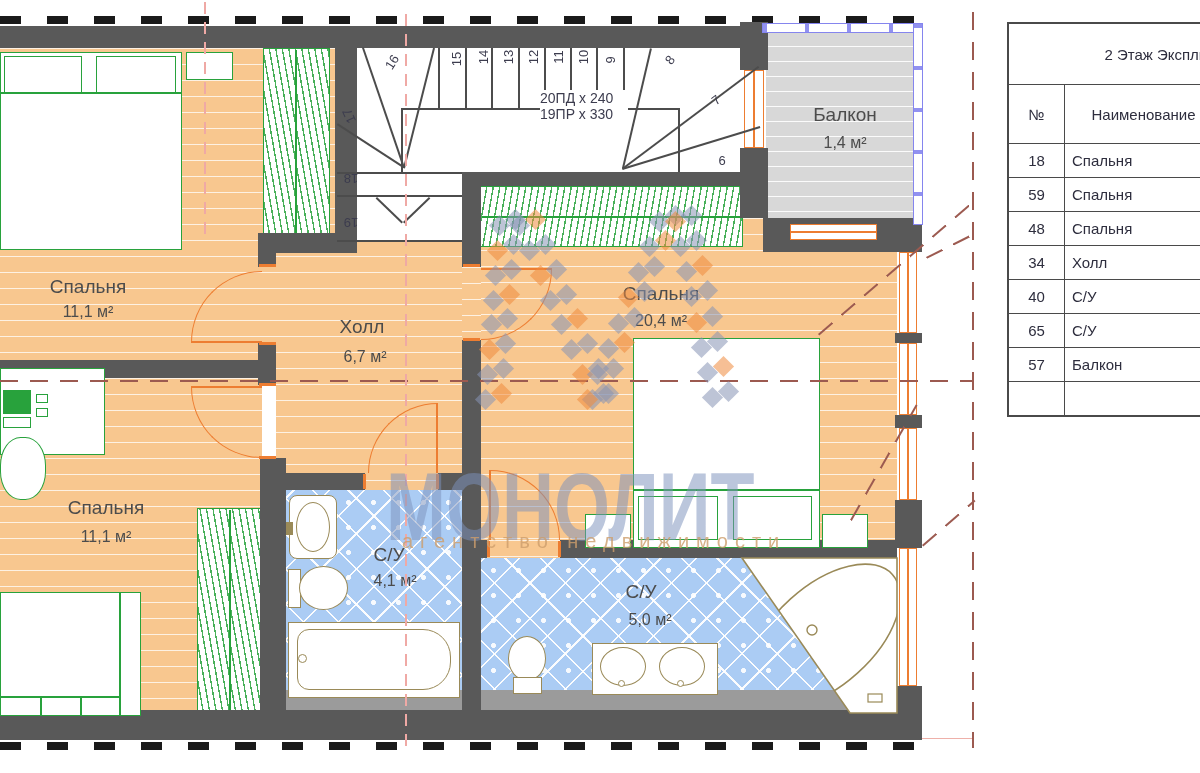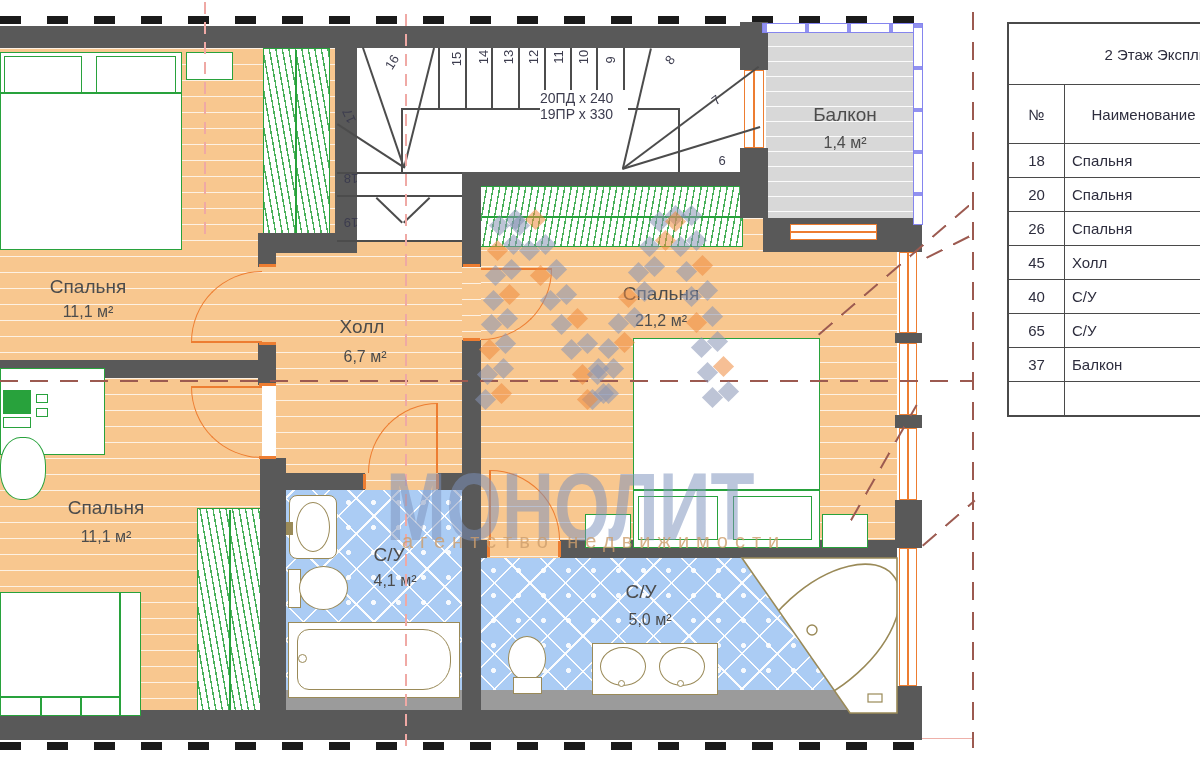--- a/index.html
+++ b/index.html
@@ -224,57 +224,57 @@
       <div class="xt-c xt-num">№</div>
       <div class="xt-c xt-name ctr">Наименование</div>
 
     </div>
     <div id="xtbody">
         <div class="xt-row">
           <div class="xt-c xt-num">18</div>
           <div class="xt-c xt-name">Спальня</div>
         </div>
         <div class="xt-row">
-          <div class="xt-c xt-num">20</div>
+          <div class="xt-c xt-num">59</div>
           <div class="xt-c xt-name">Спальня</div>
         </div>
         <div class="xt-row">
-          <div class="xt-c xt-num">26</div>
+          <div class="xt-c xt-num">48</div>
           <div class="xt-c xt-name">Спальня</div>
         </div>
         <div class="xt-row">
-          <div class="xt-c xt-num">45</div>
+          <div class="xt-c xt-num">34</div>
           <div class="xt-c xt-name">Холл</div>
         </div>
         <div class="xt-row">
           <div class="xt-c xt-num">40</div>
           <div class="xt-c xt-name">С/У</div>
         </div>
         <div class="xt-row">
           <div class="xt-c xt-num">65</div>
           <div class="xt-c xt-name">С/У</div>
         </div>
         <div class="xt-row">
-          <div class="xt-c xt-num">37</div>
+          <div class="xt-c xt-num">57</div>
           <div class="xt-c xt-name">Балкон</div>
         </div>
         <div class="xt-row">
           <div class="xt-c xt-num"></div>
           <div class="xt-c xt-name"></div>
         </div>
       </div>
   </div>
 <div class="rlabel rname" style="left: 88px; top: 287px; z-index: 6;">Спальня</div>
     <div class="rlabel rarea" style="left: 88px; top: 312px; z-index: 6;">11,1 м²</div>
     <div class="rlabel rname" style="left: 106px; top: 508px; z-index: 6;">Спальня</div>
     <div class="rlabel rarea" style="left: 106px; top: 537px; z-index: 6;">11,1 м²</div>
     <div class="rlabel rname" style="left: 362px; top: 327px; z-index: 6;">Холл</div>
     <div class="rlabel rarea" style="left: 365px; top: 357px; z-index: 6;">6,7 м²</div>
     <div class="rlabel rname" style="left: 661px; top: 294px; z-index: 6;">Спальня</div>
-    <div class="rlabel rarea" style="left: 661px; top: 321px; z-index: 6;">21,2 м²</div>
+    <div class="rlabel rarea" style="left: 661px; top: 321px; z-index: 6;">20,4 м²</div>
     <div class="rlabel rname" style="left: 389px; top: 555px; z-index: 6;">С/У</div>
     <div class="rlabel rarea" style="left: 395px; top: 581px; z-index: 6;">4,1 м²</div>
     <div class="rlabel rname" style="left: 641px; top: 592px; z-index: 6;">С/У</div>
     <div class="rlabel rarea" style="left: 650px; top: 620px; z-index: 6;">5,0 м²</div>
     <div class="rlabel rname" style="left: 845px; top: 115px; z-index: 6;">Балкон</div>
     <div class="rlabel rarea" style="left: 845px; top: 143px; z-index: 6;">1,4 м²</div>
     <div class="step" style="left: 722px; top: 160px; z-index: 6; transform: translate(-50%, -50%) rotate(0deg);">6</div>
     <div class="step" style="left: 716px; top: 100px; z-index: 6; transform: translate(-50%, -50%) rotate(-38deg);">7</div>
     <div class="step" style="left: 670px; top: 60px; z-index: 6; transform: translate(-50%, -50%) rotate(-52deg);">8</div>
     <div class="step" style="left: 610px; top: 60px; z-index: 6; transform: translate(-50%, -50%) rotate(-90deg);">9</div>

